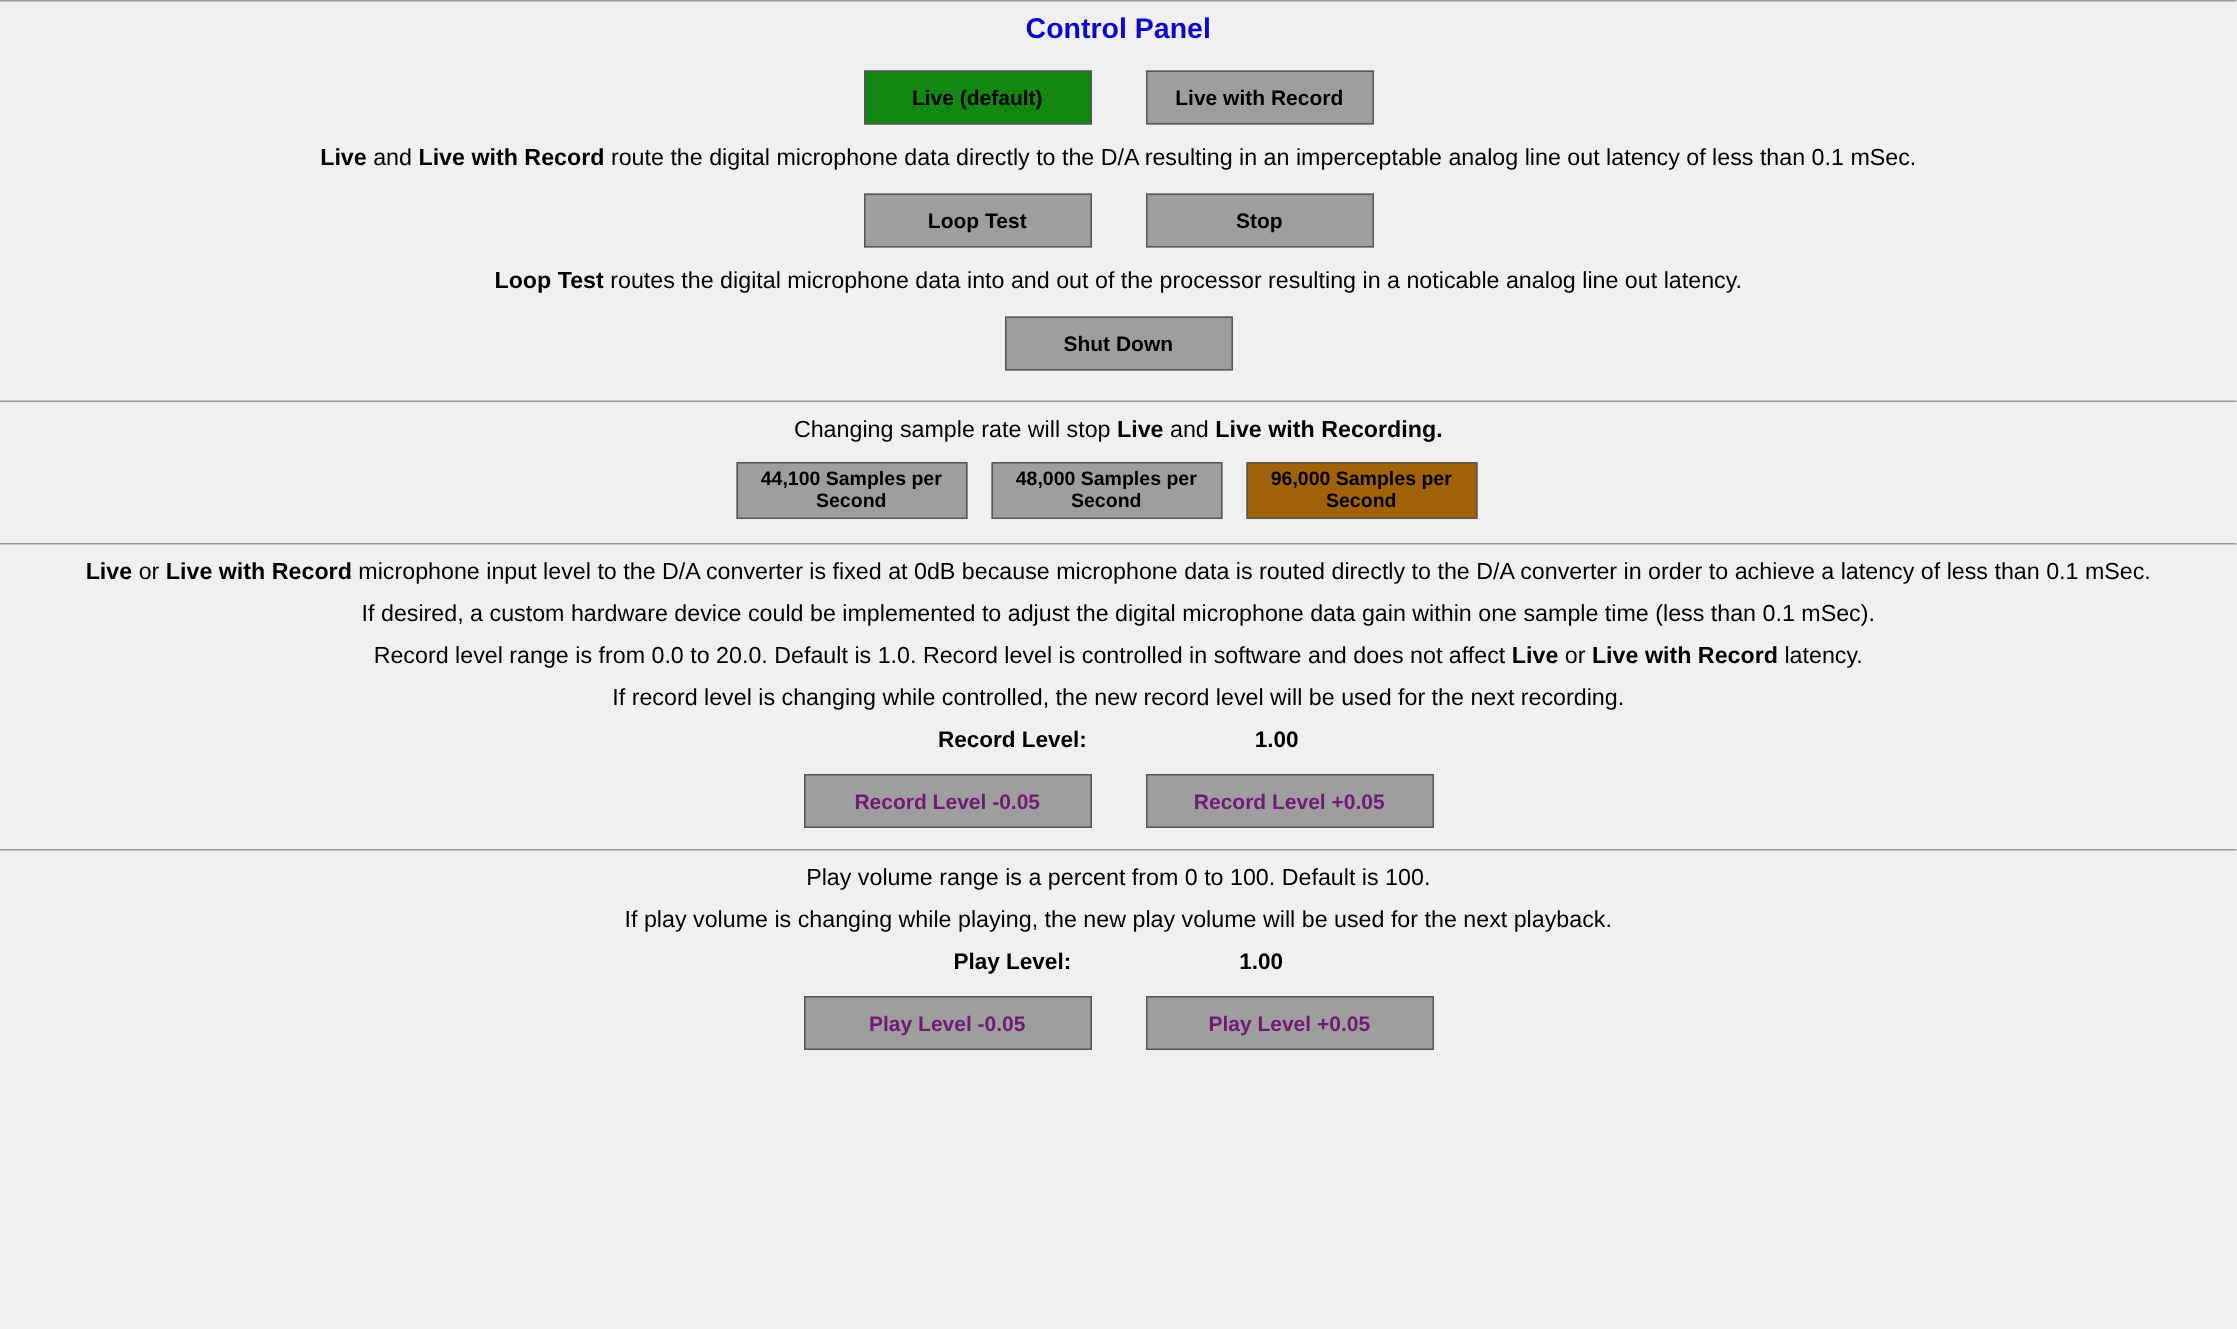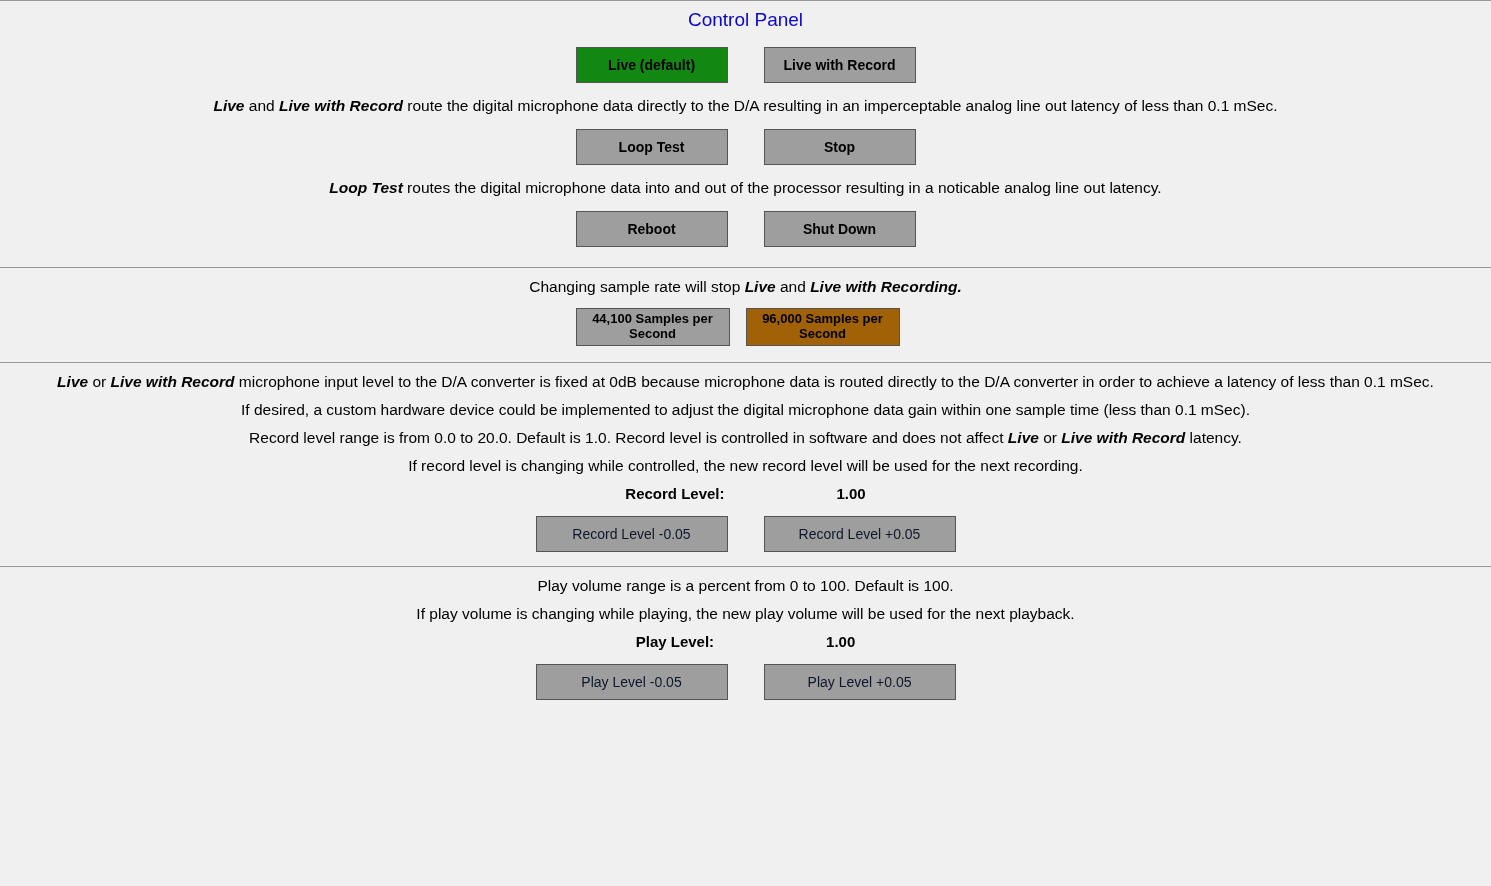--- a/index.html
+++ b/index.html
@@ -16,21 +16,21 @@
   }
   hr {
     border: none;
     border-top: 1px solid #999;
     margin: 0;
     width: 100%;
   }
   h1.title {
     color: #0b06cf;
     font-size: 19px;
-    font-weight: normal;
+    font-weight: bold;
     margin: 8px 0 16px 0;
   }
   .button-row {
     display: flex;
     justify-content: center;
     gap: 36px;
     margin: 14px 0;
   }
   button.wide {
     width: 152px;
@@ -58,24 +58,24 @@
     padding: 2px 4px;
   }
   button.sample-green {
     background: #a16207;
   }
   button.level {
     width: 192px;
     height: 36px;
     border: 1px solid #555;
     background: #9e9e9e;
-    font-weight: normal;
+    font-weight: bold;
     font-size: 14px;
     cursor: pointer;
-    color: #0f172a;
+    color: #701a75;
   }
   p.para {
     margin: 10px 12px;
     font-size: 15.5px;
   }
   .sample-row {
     display: flex;
     justify-content: center;
     gap: 16px;
     margin: 12px 16px 16px 0;
@@ -84,21 +84,20 @@
   .level-row {
     display: flex;
     justify-content: center;
     gap: 112px;
     margin: 10px 0;
     font-weight: bold;
     font-size: 15px;
   }
   .bold-italic {
     font-weight: bold;
-    font-style: italic;
   }
 </style>
 </head>
 <body>
 
 <div class="container">
   <hr>
   <h1 class="title">Control Panel</h1>
 
   <div class="button-row">
@@ -114,32 +113,32 @@
   <div class="button-row">
     <button class="wide">Loop Test</button>
     <button class="wide">Stop</button>
   </div>
 
   <p class="para">
     <span class="bold-italic">Loop Test</span><span> routes the digital microphone data into and out of the processor resulting in a noticable analog line out latency.</span>
   </p>
 
   <div class="button-row">
-    <button class="wide">Reboot</button>
     <button class="wide">Shut Down</button>
   </div>
 
   <hr style="margin-top:20px;">
 
   <p class="para">
     <span>Changing sample rate will stop </span><span class="bold-italic">Live</span><span> and </span><span class="bold-italic">Live with Recording.</span>
   </p>
 
   <div class="sample-row">
     <button class="sample">44,100 Samples per Second</button>
+    <button class="sample">48,000 Samples per Second</button>
     <button class="sample sample-green">96,000 Samples per Second</button>
   </div>
 
   <hr>
 
   <p class="para">
     <span class="bold-italic">Live</span><span> or </span><span class="bold-italic">Live with Record</span><span> microphone input level to the D/A converter is fixed at 0dB because microphone data is routed directly to the D/A converter in order to achieve a latency of less than 0.1 mSec.</span>
   </p>
 
   <p class="para">If desired, a custom hardware device could be implemented to adjust the digital microphone data gain within one sample time (less than 0.1 mSec).</p>

